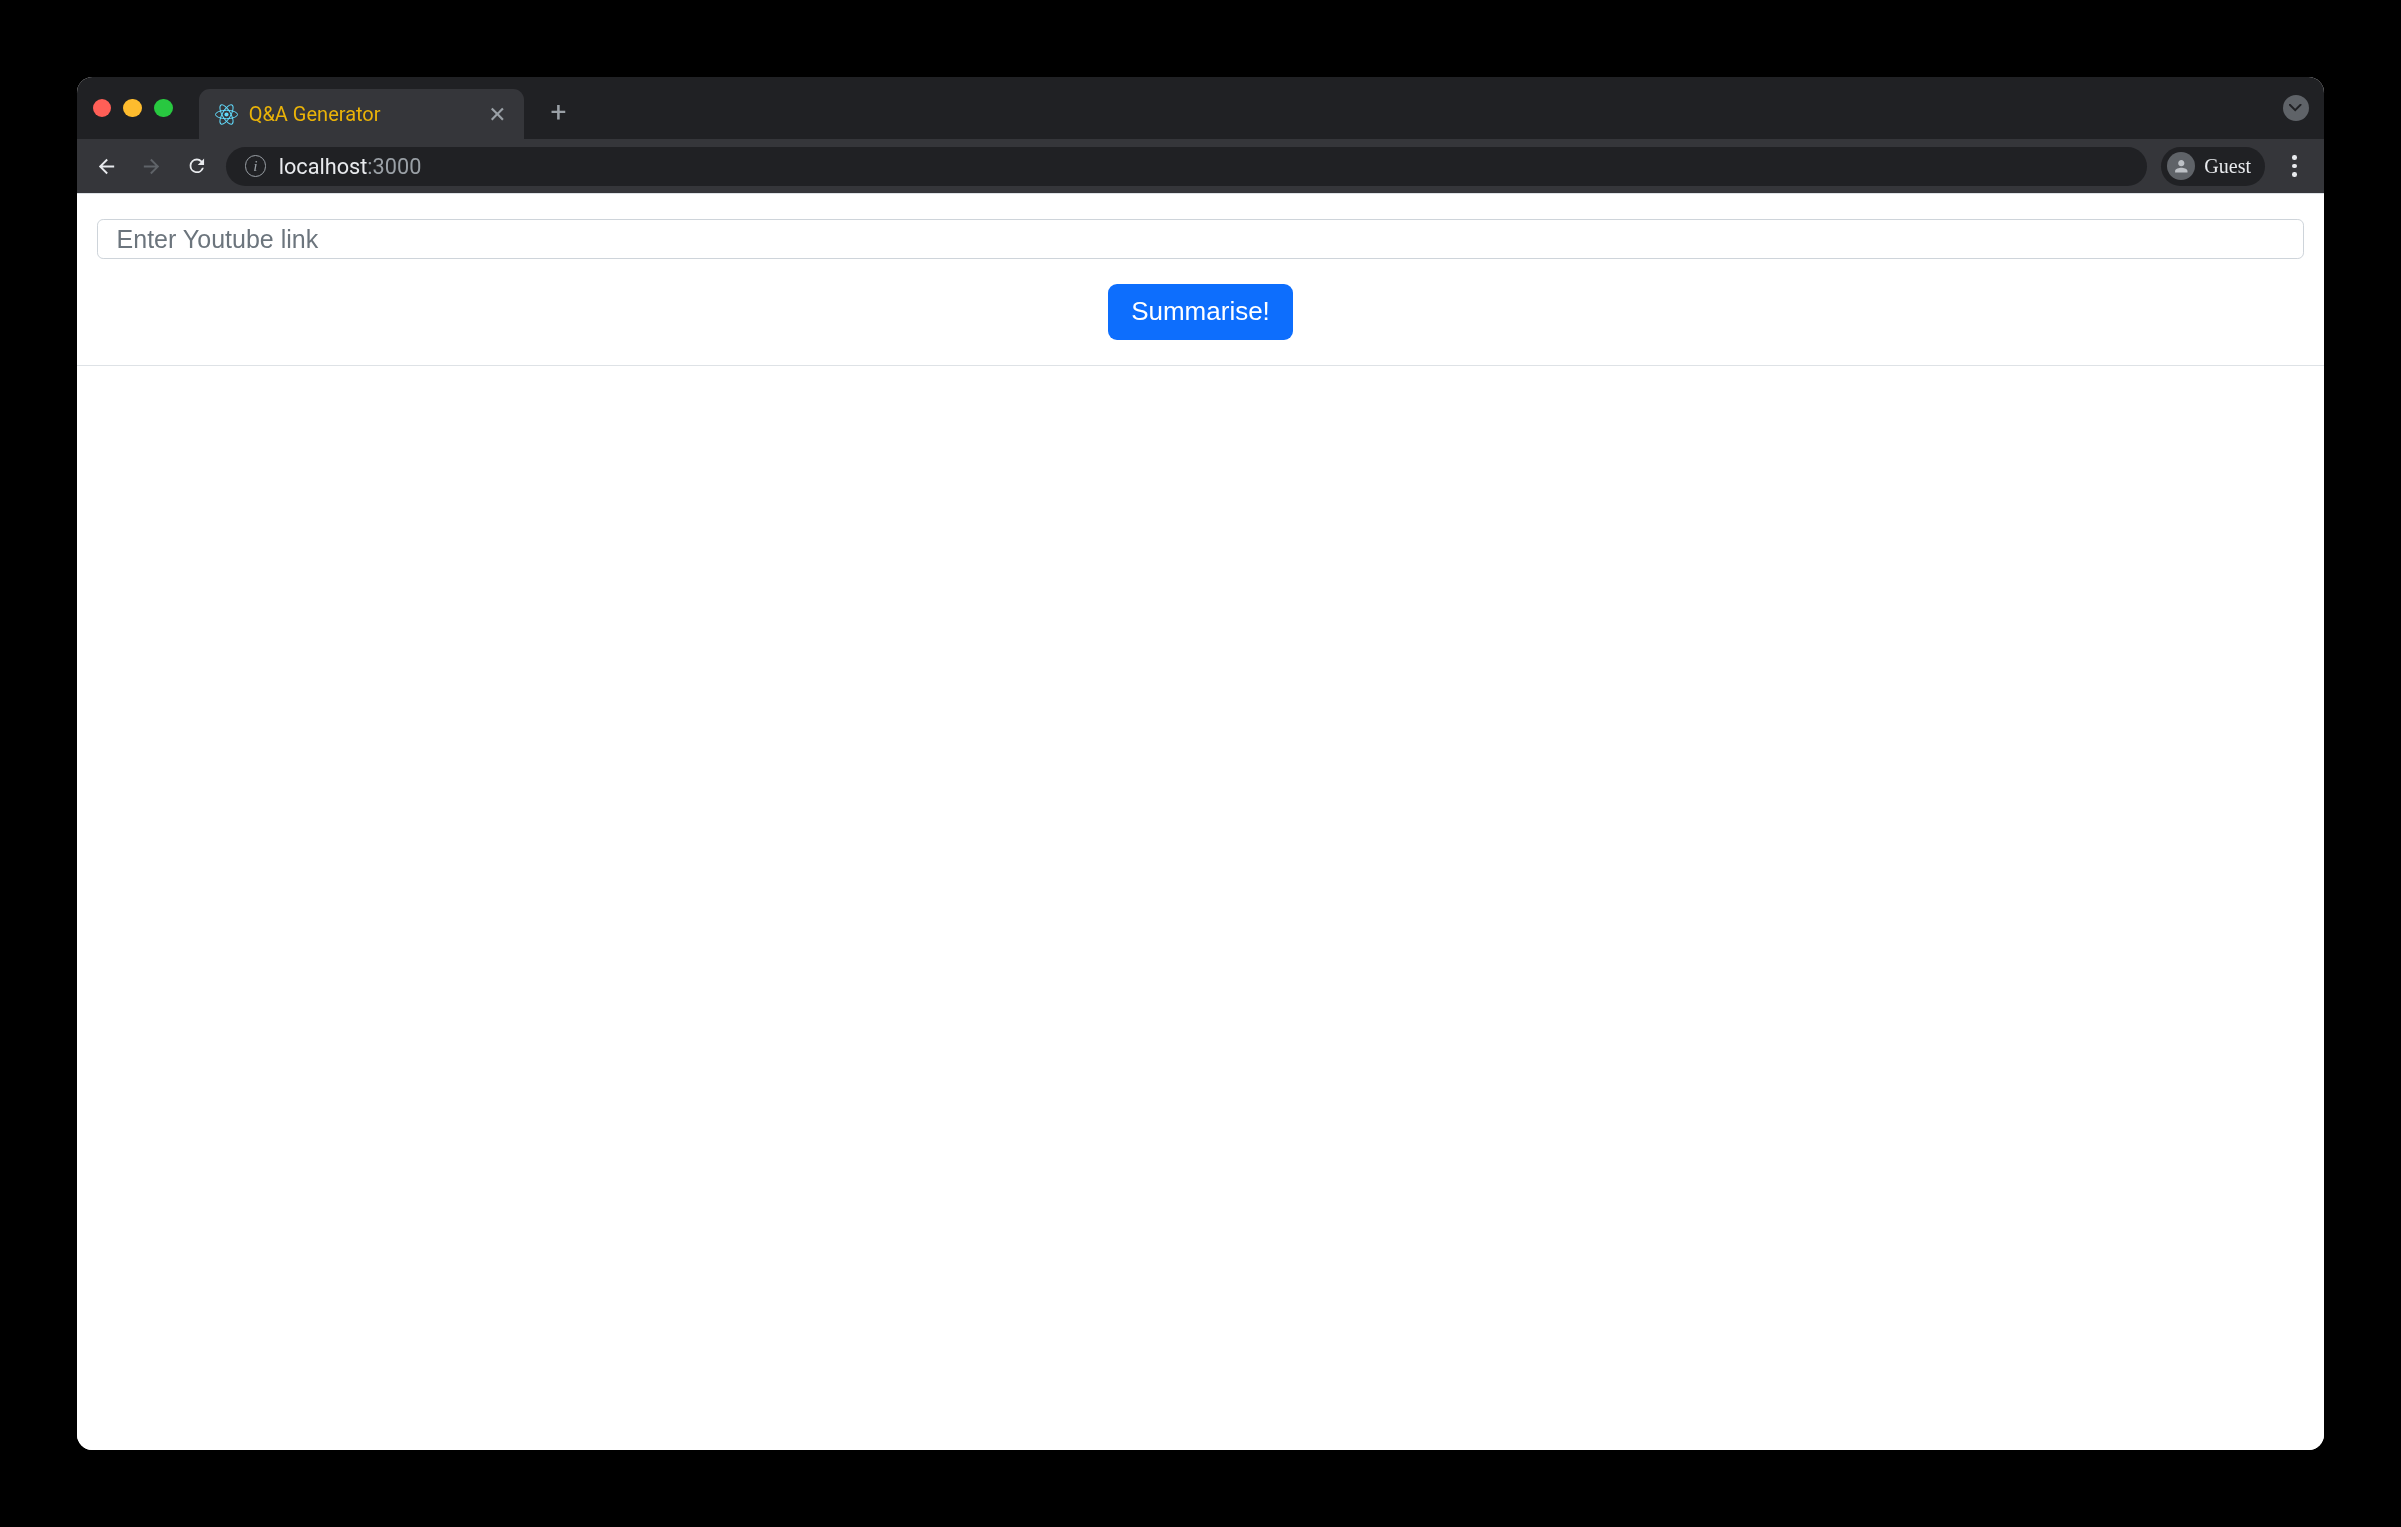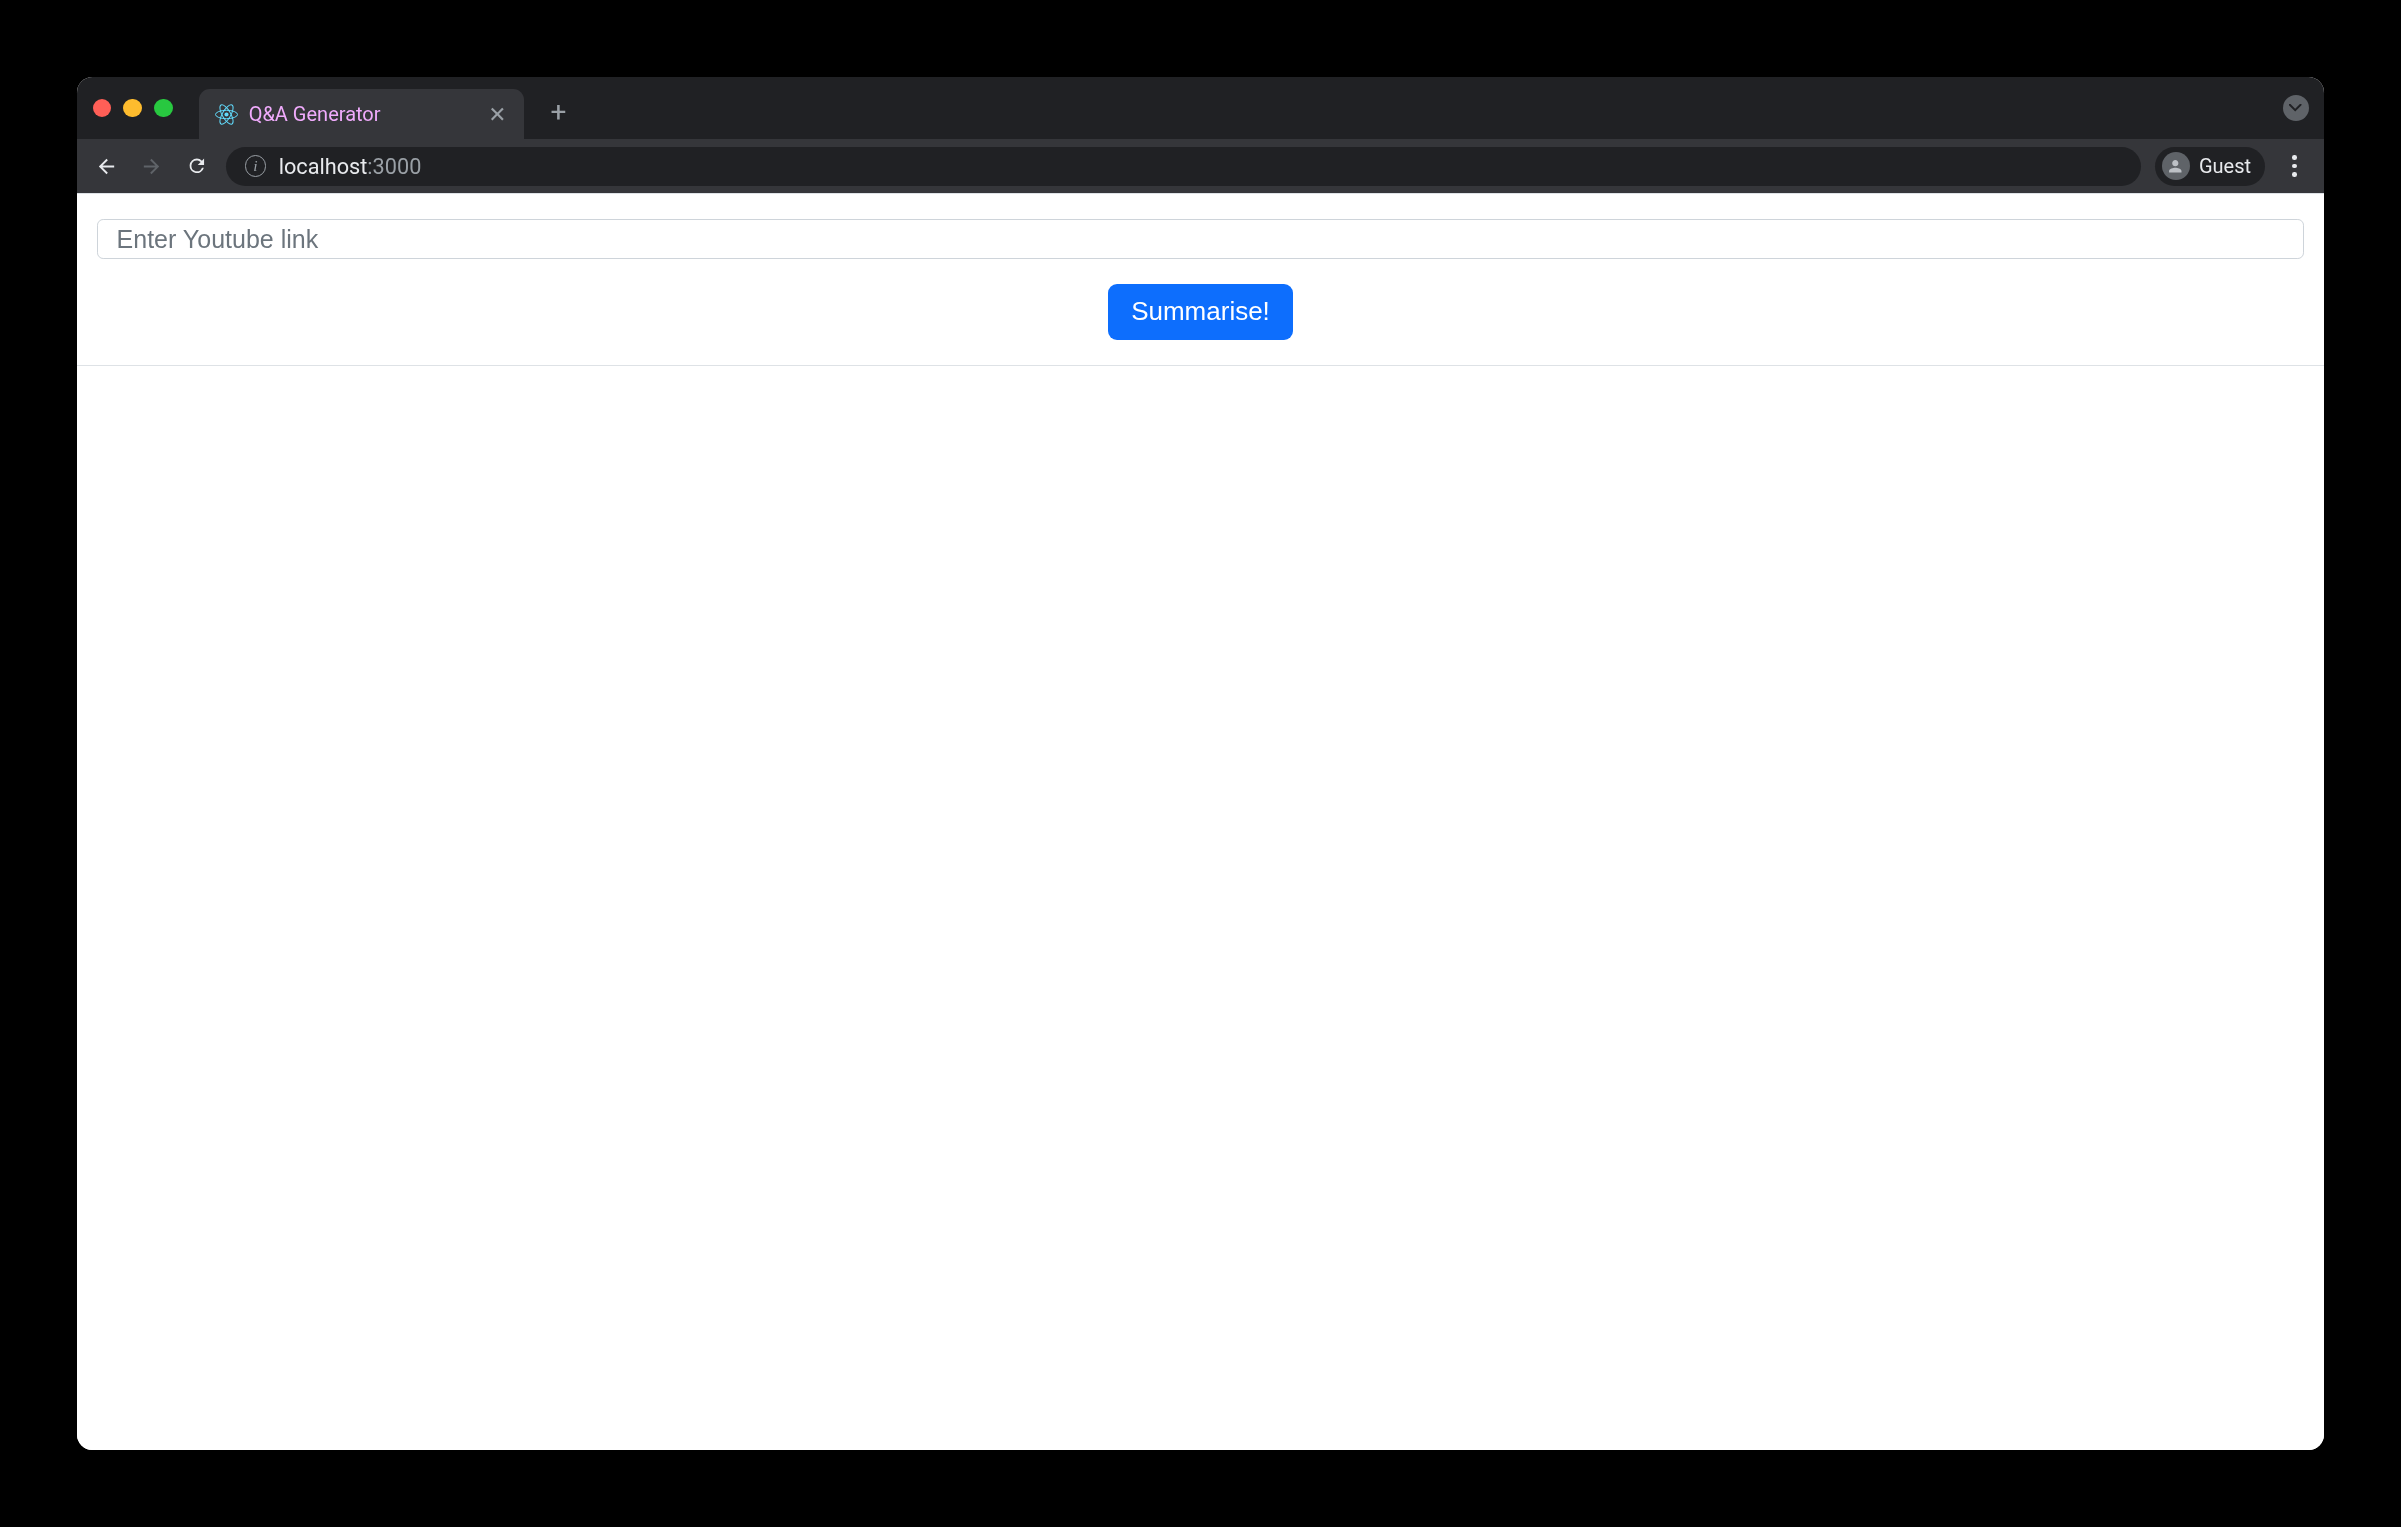--- a/index.html
+++ b/index.html
@@ -70,21 +70,21 @@
 
     .tab-favicon {
       width: 23px;
       height: 23px;
       display: flex;
       align-items: center;
       justify-content: center;
     }
 
     .tab-title {
-      color: #f0abfc;
+      color: #eab308;
       font-size: 20px;
       flex: 1;
       white-space: nowrap;
     }
 
     .tab-close {
       color: #9aa0a6;
       font-size: 21.7px;
       width: 23px;
       height: 23px;
@@ -186,20 +186,21 @@
     }
 
     .profile-chip {
       display: flex;
       align-items: center;
       gap: 9.3px;
       background: #202124;
       border-radius: 23px;
       padding: 4.6px 14px 4.6px 6.2px;
       height: 39px;
+      font-family: Liberation Serif, serif;
     }
 
     .avatar {
       width: 28px;
       height: 28px;
       border-radius: 50%;
       background: #5f6368;
       display: flex;
       align-items: center;
       justify-content: center;

